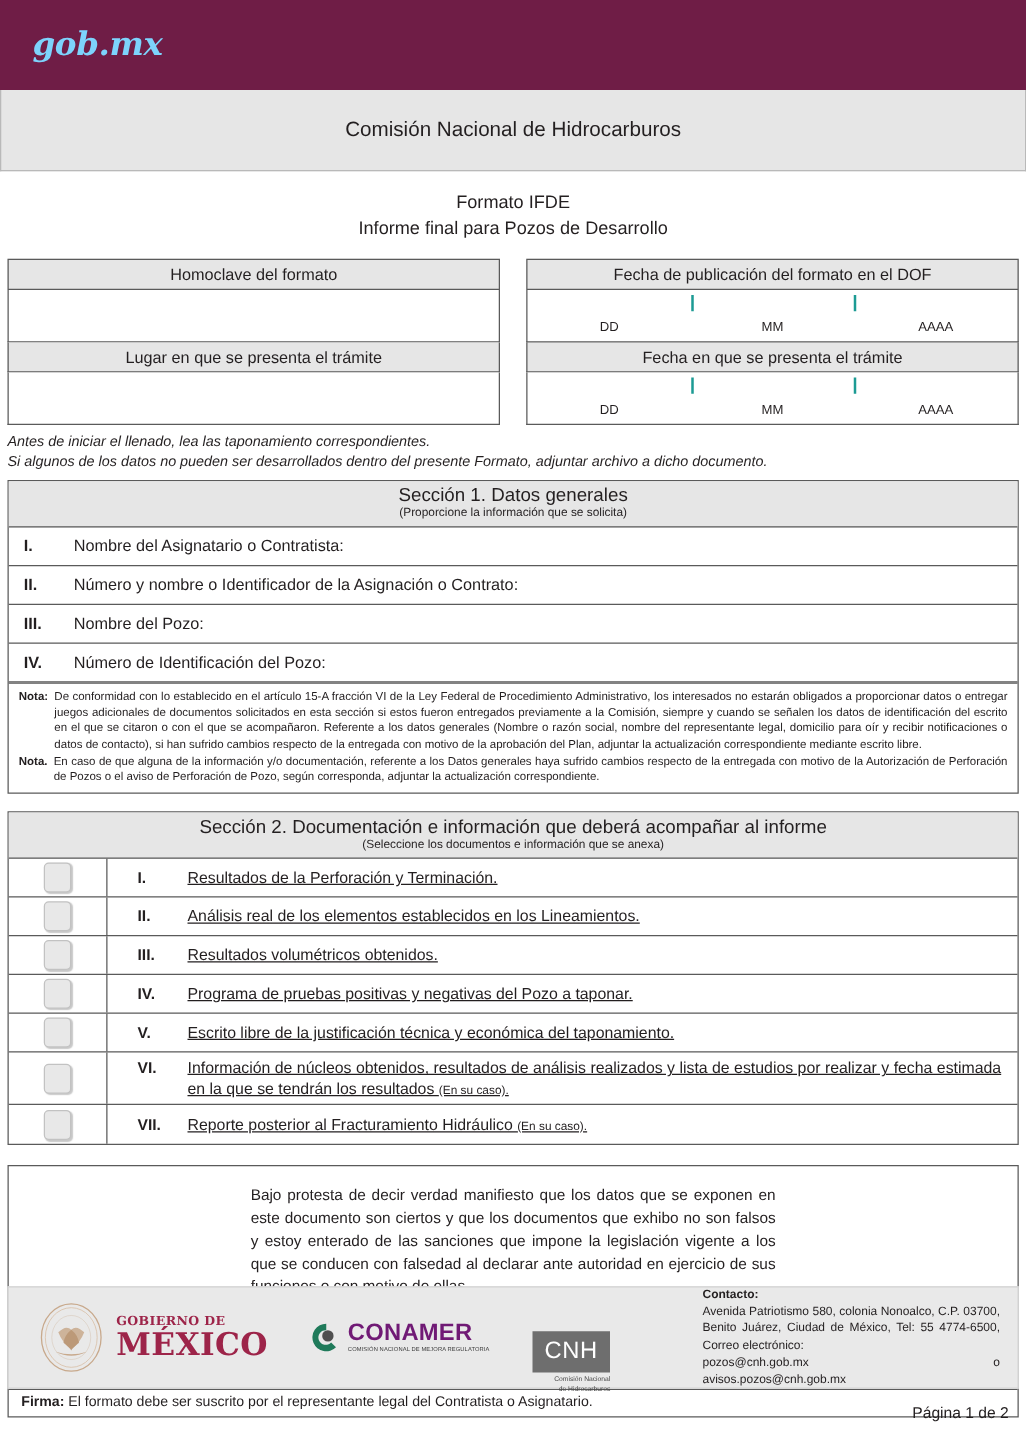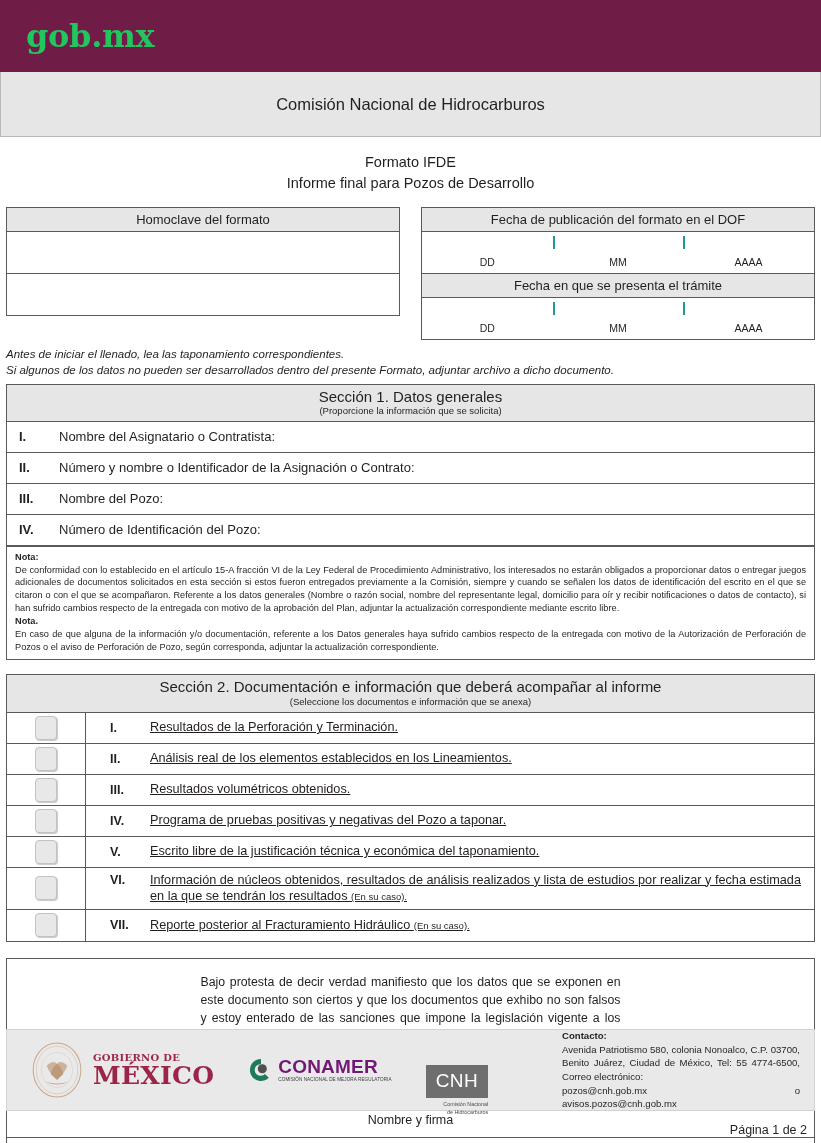--- a/index.html
+++ b/index.html
@@ -18,25 +18,26 @@
   }
 
   
   .gobmx-bar {
     height: 72px;
     background: #6f1d46;
     display: flex; align-items: center;
     padding-left: 26px;
   }
   .gobmx-logo {
-    color: #22c55e;
+    color: #7dd3fc;
     font-family: "DejaVu Serif", serif;
     font-weight: bold;
-    font-size: 32px;
+    font-size: 26px;
     letter-spacing: -0.3px;
+    font-style: italic;
   }
 
   
   .inst-band {
     height: 65px;
     background: #e6e6e6;
     border: 1px solid #b9b9b9;
     border-top: none;
     display: flex; align-items: center; justify-content: center;
   }
@@ -137,21 +138,20 @@
   .notes-block {
     border-top: 1px solid #5a5a5a;
     padding: 4px 8px 5px 8px;
   }
   .note {
     display: flex;
     font-size: 9.2px;
     line-height: 1.38;
     text-align: justify;
     margin-bottom: 1px;
-    flex-direction: column;
   }
   .note-label { font-weight: bold; flex: 0 0 auto; padding-right: 5px; }
   .note-body { flex: 1; }
 
   
   .chk-row {
     display: flex;
     align-items: stretch;
     border-bottom: 1px solid #5a5a5a;
     min-height: 31px;
@@ -310,20 +310,21 @@
   <div class="format-title">
     <div>Formato IFDE</div>
     <div>Informe final para Pozos de Desarrollo</div>
   </div>
 
   <div class="hdr-wrap">
 
     <div class="hdr-col">
       <div class="hdr-label">Homoclave del formato</div>
       <div class="hdr-blank"></div>
+      <div class="hdr-label" style="border-top:none;">Lugar en que se presenta el trámite</div>
       <div class="hdr-blank"></div>
     </div>
 
     <div class="hdr-col">
       <div class="hdr-label">Fecha de publicación del formato en el DOF</div>
       <div class="date-box">
         <div class="date-seg" style="left:0; width:33.33%;">
           <span>DD</span>
         </div>
         <div class="date-tick" style="left:33.33%;"></div>

